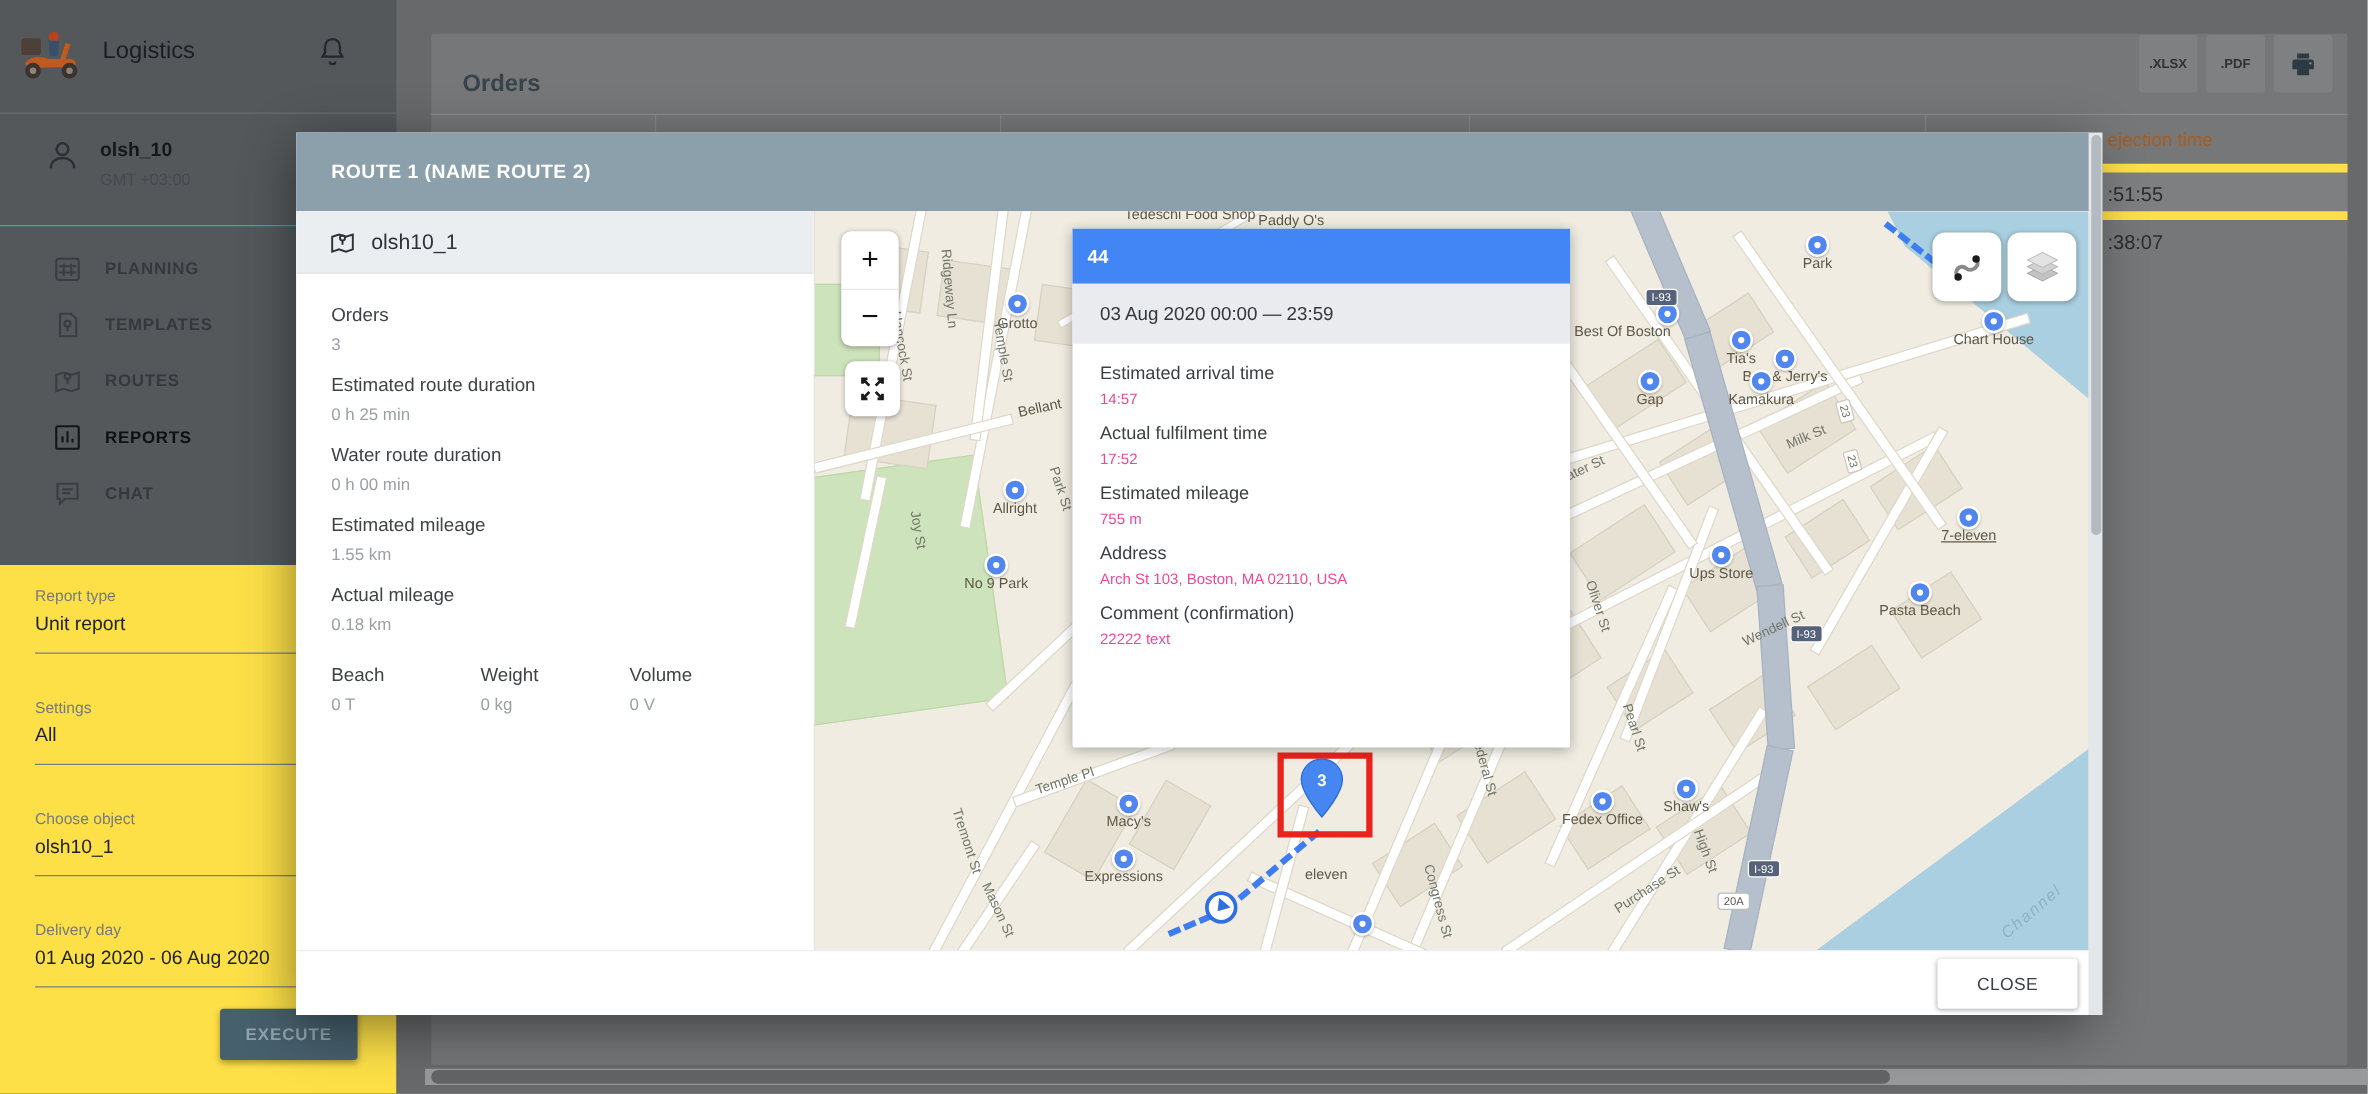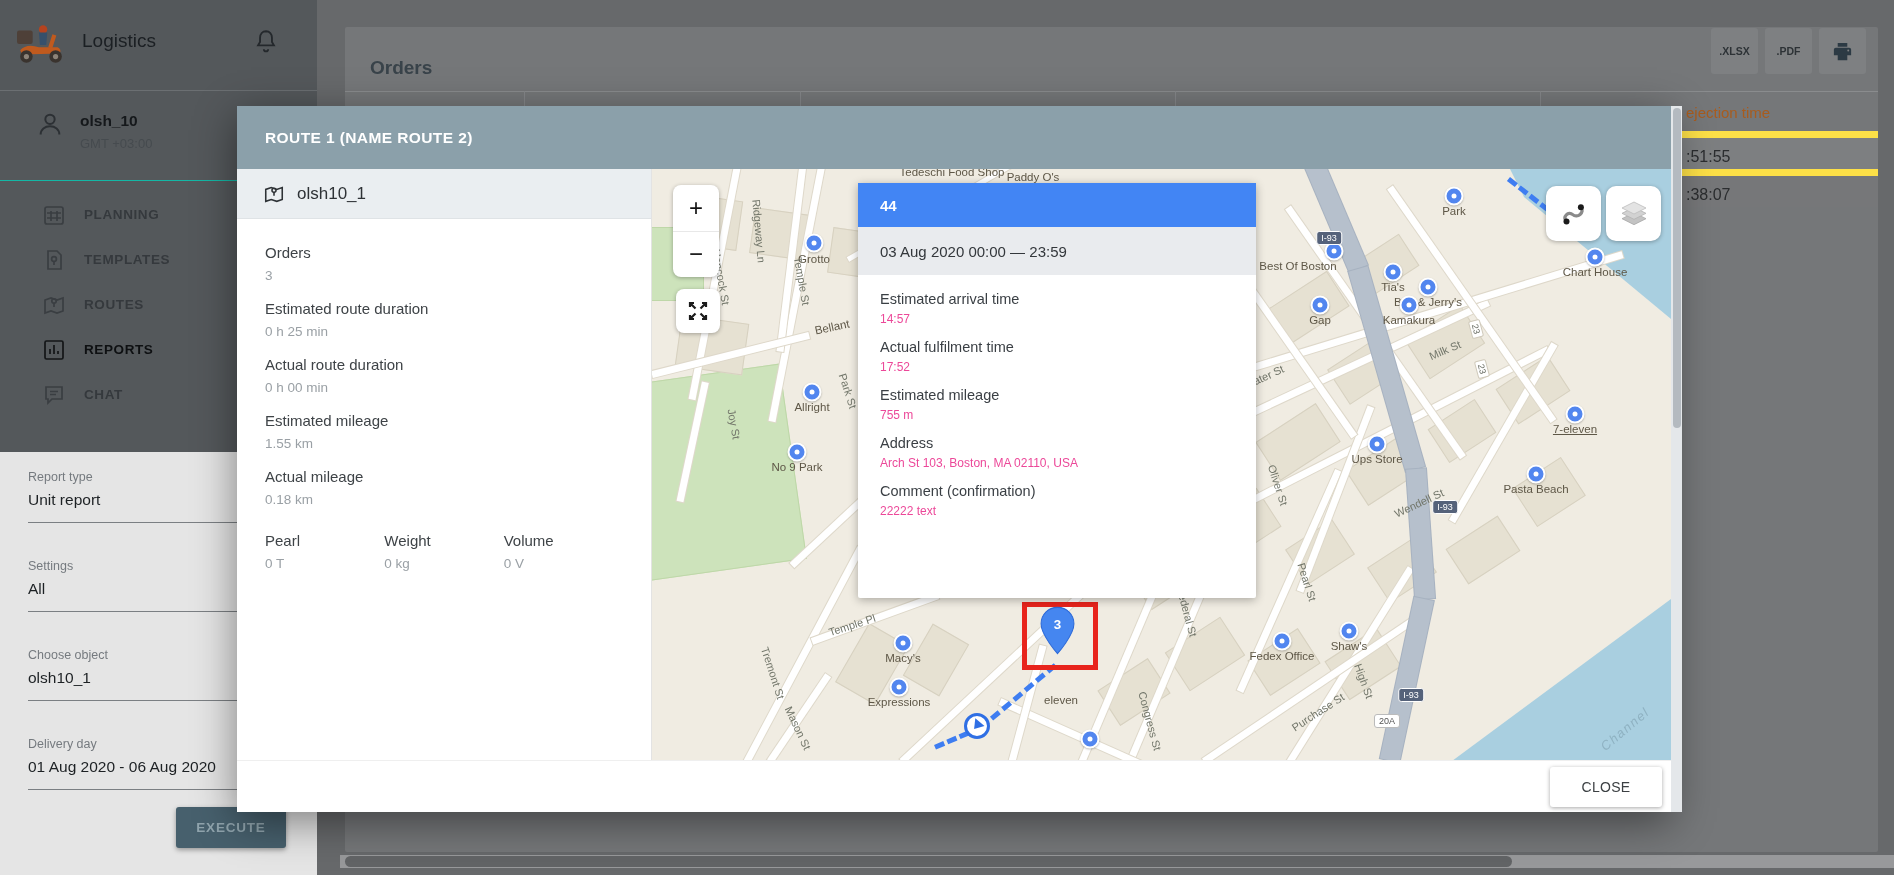--- a/index.html
+++ b/index.html
@@ -17,21 +17,21 @@
   #userIcon{position:absolute;left:36px;top:6px;width:28px;height:28px;color:#2c3034}
   #userName{position:absolute;left:80px;top:8px;font-size:15.5px;font-weight:bold;color:#15181b}
   #userTz{position:absolute;left:80px;top:32px;font-size:13px;color:#464b4f}
   #menu{position:absolute;left:0;top:192px;width:100%}
   .mitem{height:45px;display:flex;align-items:center;padding-left:42px;gap:18px;color:#35393d;cursor:pointer}
   .micon{width:24px;height:24px;color:#3a3e42;flex:none}
   .micon svg{width:24px;height:24px;display:block}
   .mlabel{font-size:13.5px;font-weight:bold;letter-spacing:.6px}
   .mitem.active{color:#0e1012}
   .mitem.active .micon{color:#131517}
-  #sform{position:absolute;left:0;top:452px;right:0;bottom:0;background:#e5e5e5;padding:18px 26px 0 28px;box-sizing:border-box}
+  #sform{position:absolute;left:0;top:452px;right:0;bottom:0;background:#fde047;padding:18px 26px 0 28px;box-sizing:border-box}
   .sfield{margin-bottom:36px;border-bottom:1px solid #7b7f83;padding-bottom:13px}
   .slabel{font-size:12.5px;color:#757a7f;margin-bottom:7px}
   .svalue{font-size:15.5px;color:#1d2124;white-space:nowrap}
   #execBtn{position:absolute;right:31px;bottom:27px;width:110px;height:41px;background:#47606d;color:#90a4ad;
            font-weight:bold;font-size:13.5px;letter-spacing:.8px;border:none;border-radius:3px;
            box-shadow:0 2px 5px rgba(0,0,0,.35);font-family:inherit}
 
   
   #content{position:absolute;left:317px;top:0;right:0;bottom:0;background:#67696b}
   #card{position:absolute;left:28px;top:27px;width:1533px;height:825px;background:#757779;border-radius:2px}
@@ -92,21 +92,21 @@
   #routeArrow{position:absolute;left:312px;top:544px;width:20px;height:20px;border-radius:50%;background:#fff;
               border:3px solid #2f6fe4}
   #routeArrow::after{content:"";position:absolute;left:4px;top:5px;width:0;height:0;
               border-left:6px solid transparent;border-right:6px solid transparent;border-top:9px solid #2f6fe4;
               transform:rotate(40deg)}
   #redbox{position:absolute;left:370px;top:433px;width:66px;height:58px;border:5px solid #e8241c}
   #pin{position:absolute;left:387px;top:437px;width:37px;height:50px}
   
   #popup{position:absolute;left:206px;top:14px;width:398px;height:415px;background:#fff;
          box-shadow:0 2px 10px rgba(0,0,0,.3);border-radius:2px}
-  #popHead{height:44px;background:#4285f4;display:flex;align-items:center;padding-left:22px;color:#fff;
+  #popHead{height:44px;background:#4285f4;display:flex;align-items:center;padding-left:12px;color:#fff;
            font-size:15px;font-weight:bold}
   #popSub{height:48px;background:#e9ebee;display:flex;align-items:center;padding-left:22px;font-size:15px;color:#33373b}
   #pfields{padding:16px 22px 0}
   .pf{margin-bottom:13px}
   .pfl{font-size:14.5px;color:#3a3f44}
   .pfv{font-size:12px;color:#ec4899;margin-top:5px}
   #popTail{position:absolute;left:386px;top:414px;width:0;height:0;border-left:12px solid transparent;
            border-right:12px solid transparent;border-top:13px solid #fff}
   
   .mctl{position:absolute;background:#fff;box-shadow:0 1px 4px rgba(0,0,0,.3)}
@@ -273,35 +273,35 @@
       <div id="stats">
           <div class="sgroup">
             <div class="glabel">Orders</div>
             <div class="gvalue">3</div>
           </div>
           <div class="sgroup">
             <div class="glabel">Estimated route duration</div>
             <div class="gvalue">0 h 25 min</div>
           </div>
           <div class="sgroup">
-            <div class="glabel">Actual route duration</div>
+            <div class="glabel">Water route duration</div>
             <div class="gvalue">0 h 00 min</div>
           </div>
           <div class="sgroup">
             <div class="glabel">Estimated mileage</div>
             <div class="gvalue">1.55 km</div>
           </div>
           <div class="sgroup">
             <div class="glabel">Actual mileage</div>
             <div class="gvalue">0.18 km</div>
           </div>
         </div>
       <div id="cwv">
           <div class="cwvcol">
-            <div class="glabel">Pearl</div>
+            <div class="glabel">Beach</div>
             <div class="gvalue">0 T</div>
           </div>
           <div class="cwvcol">
             <div class="glabel">Weight</div>
             <div class="gvalue">0 kg</div>
           </div>
           <div class="cwvcol">
             <div class="glabel">Volume</div>
             <div class="gvalue">0 V</div>
           </div>

